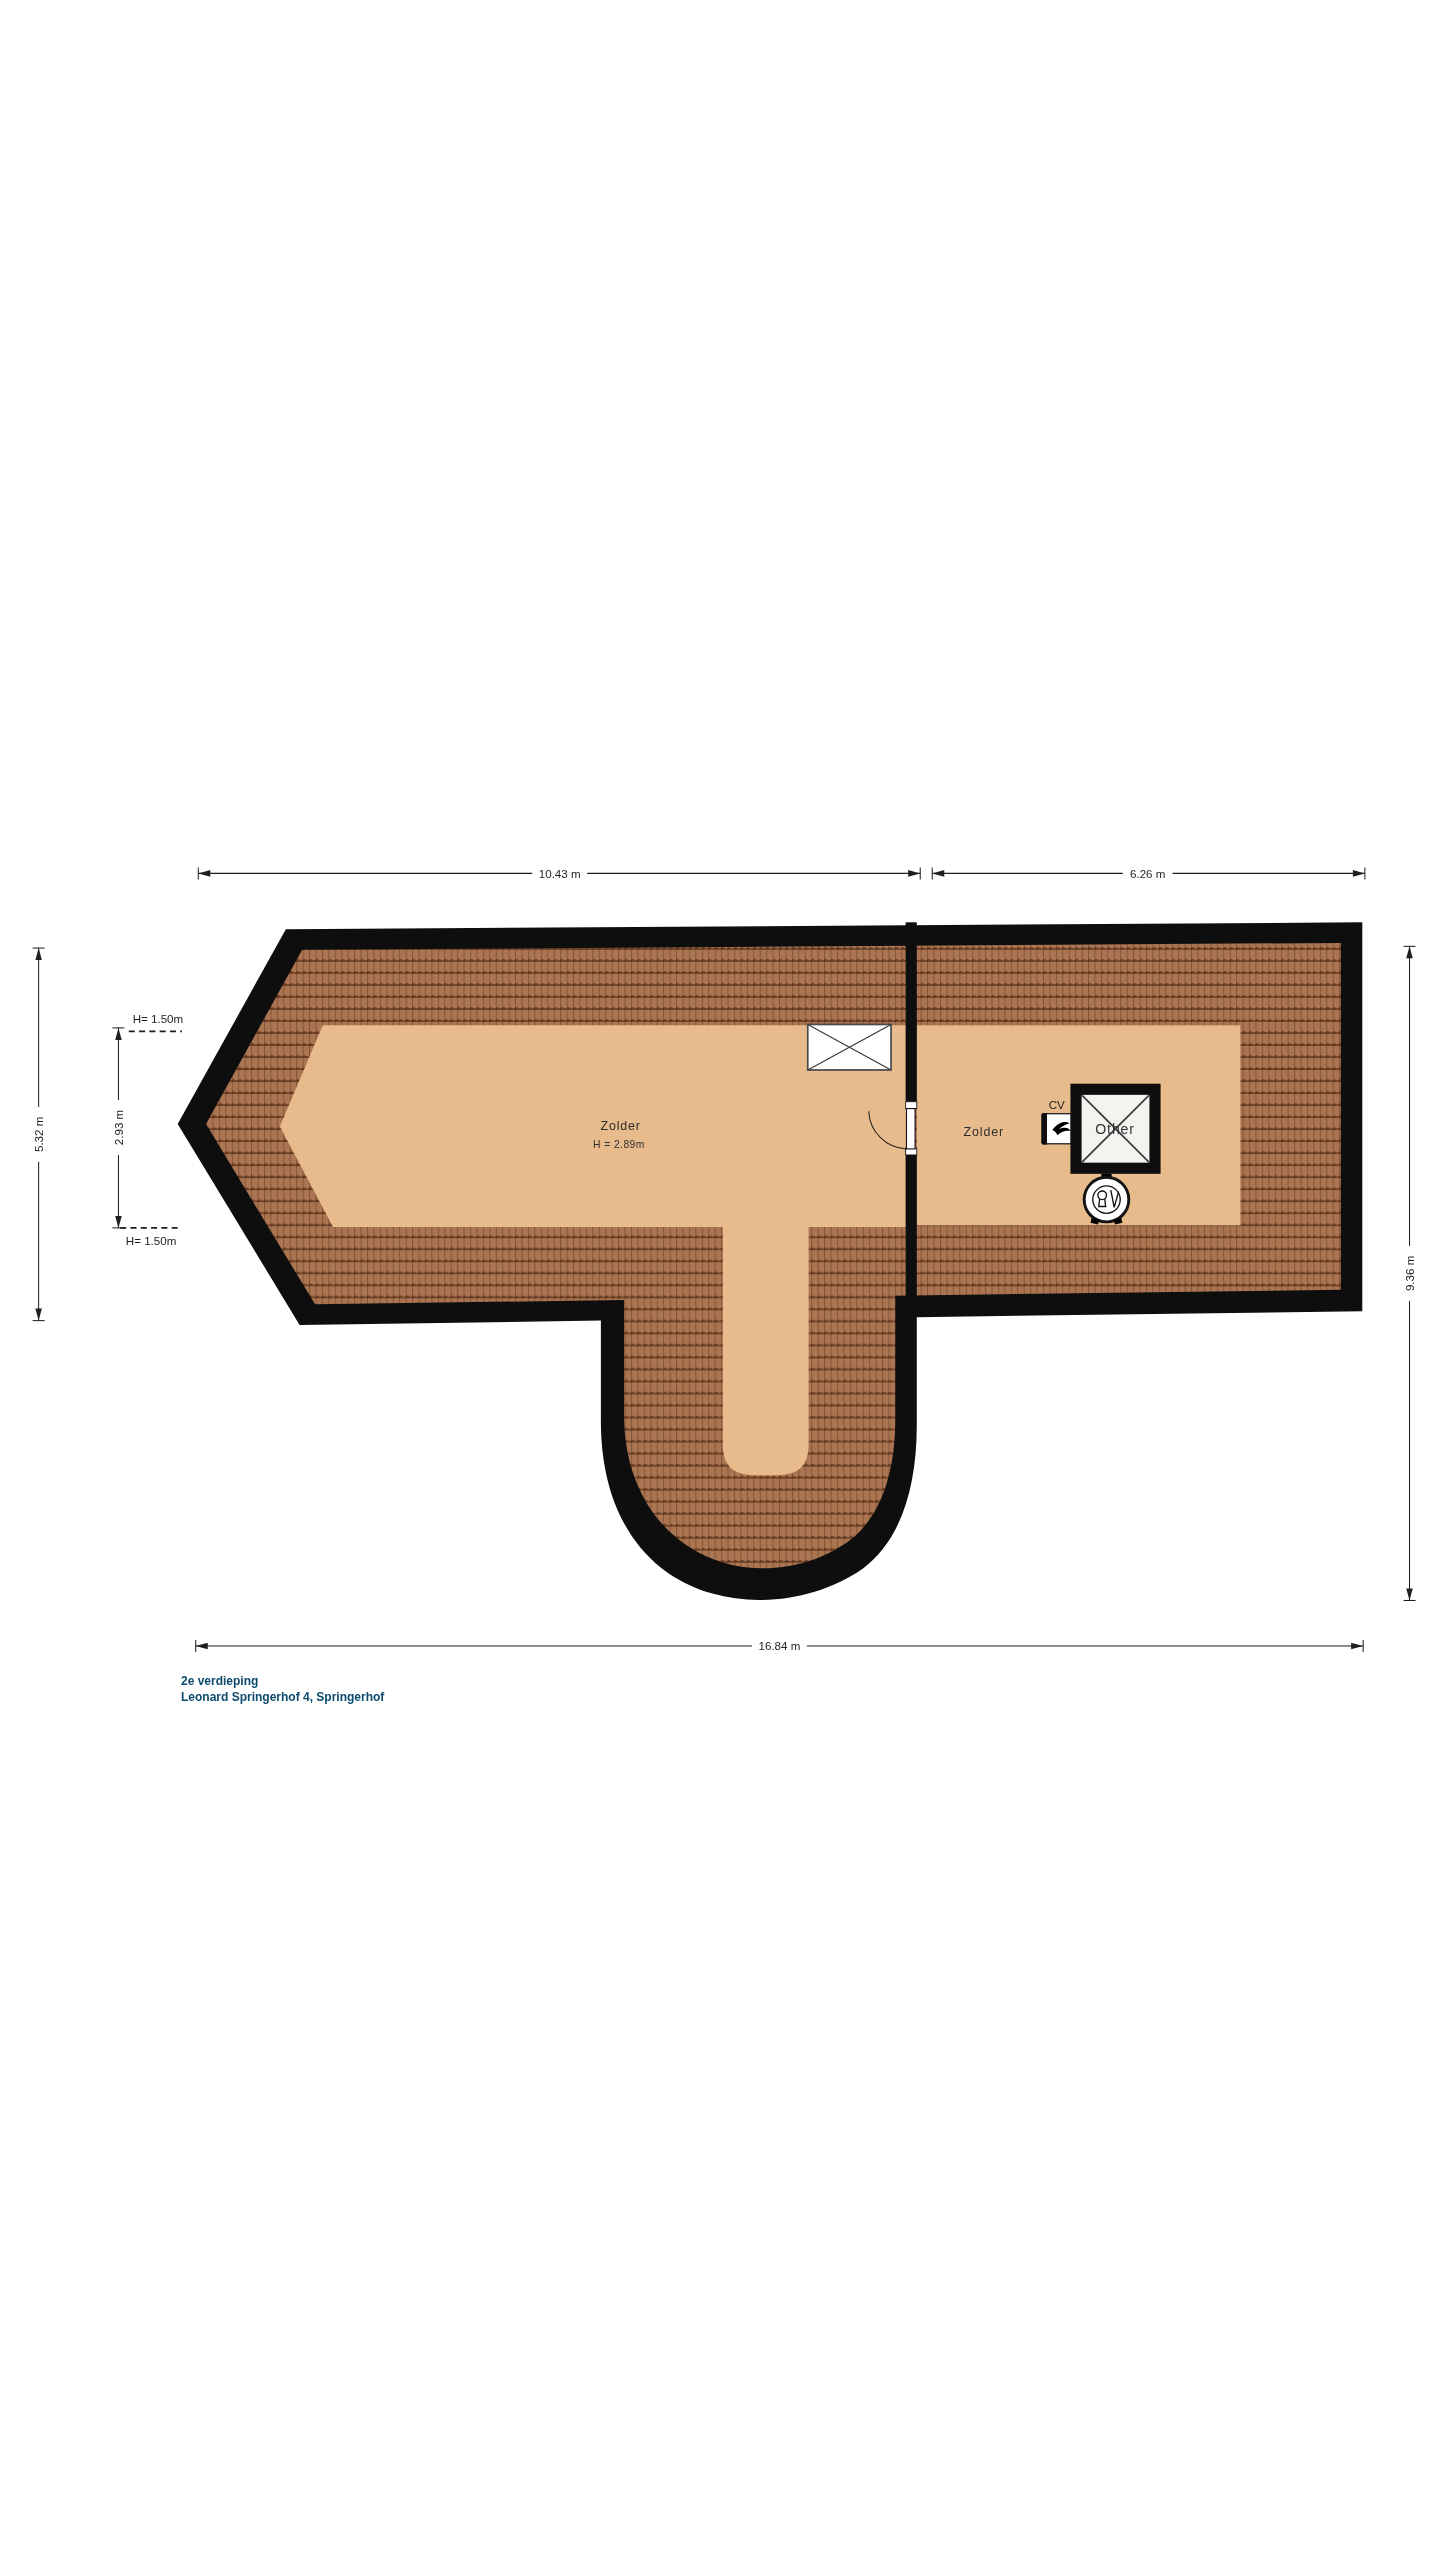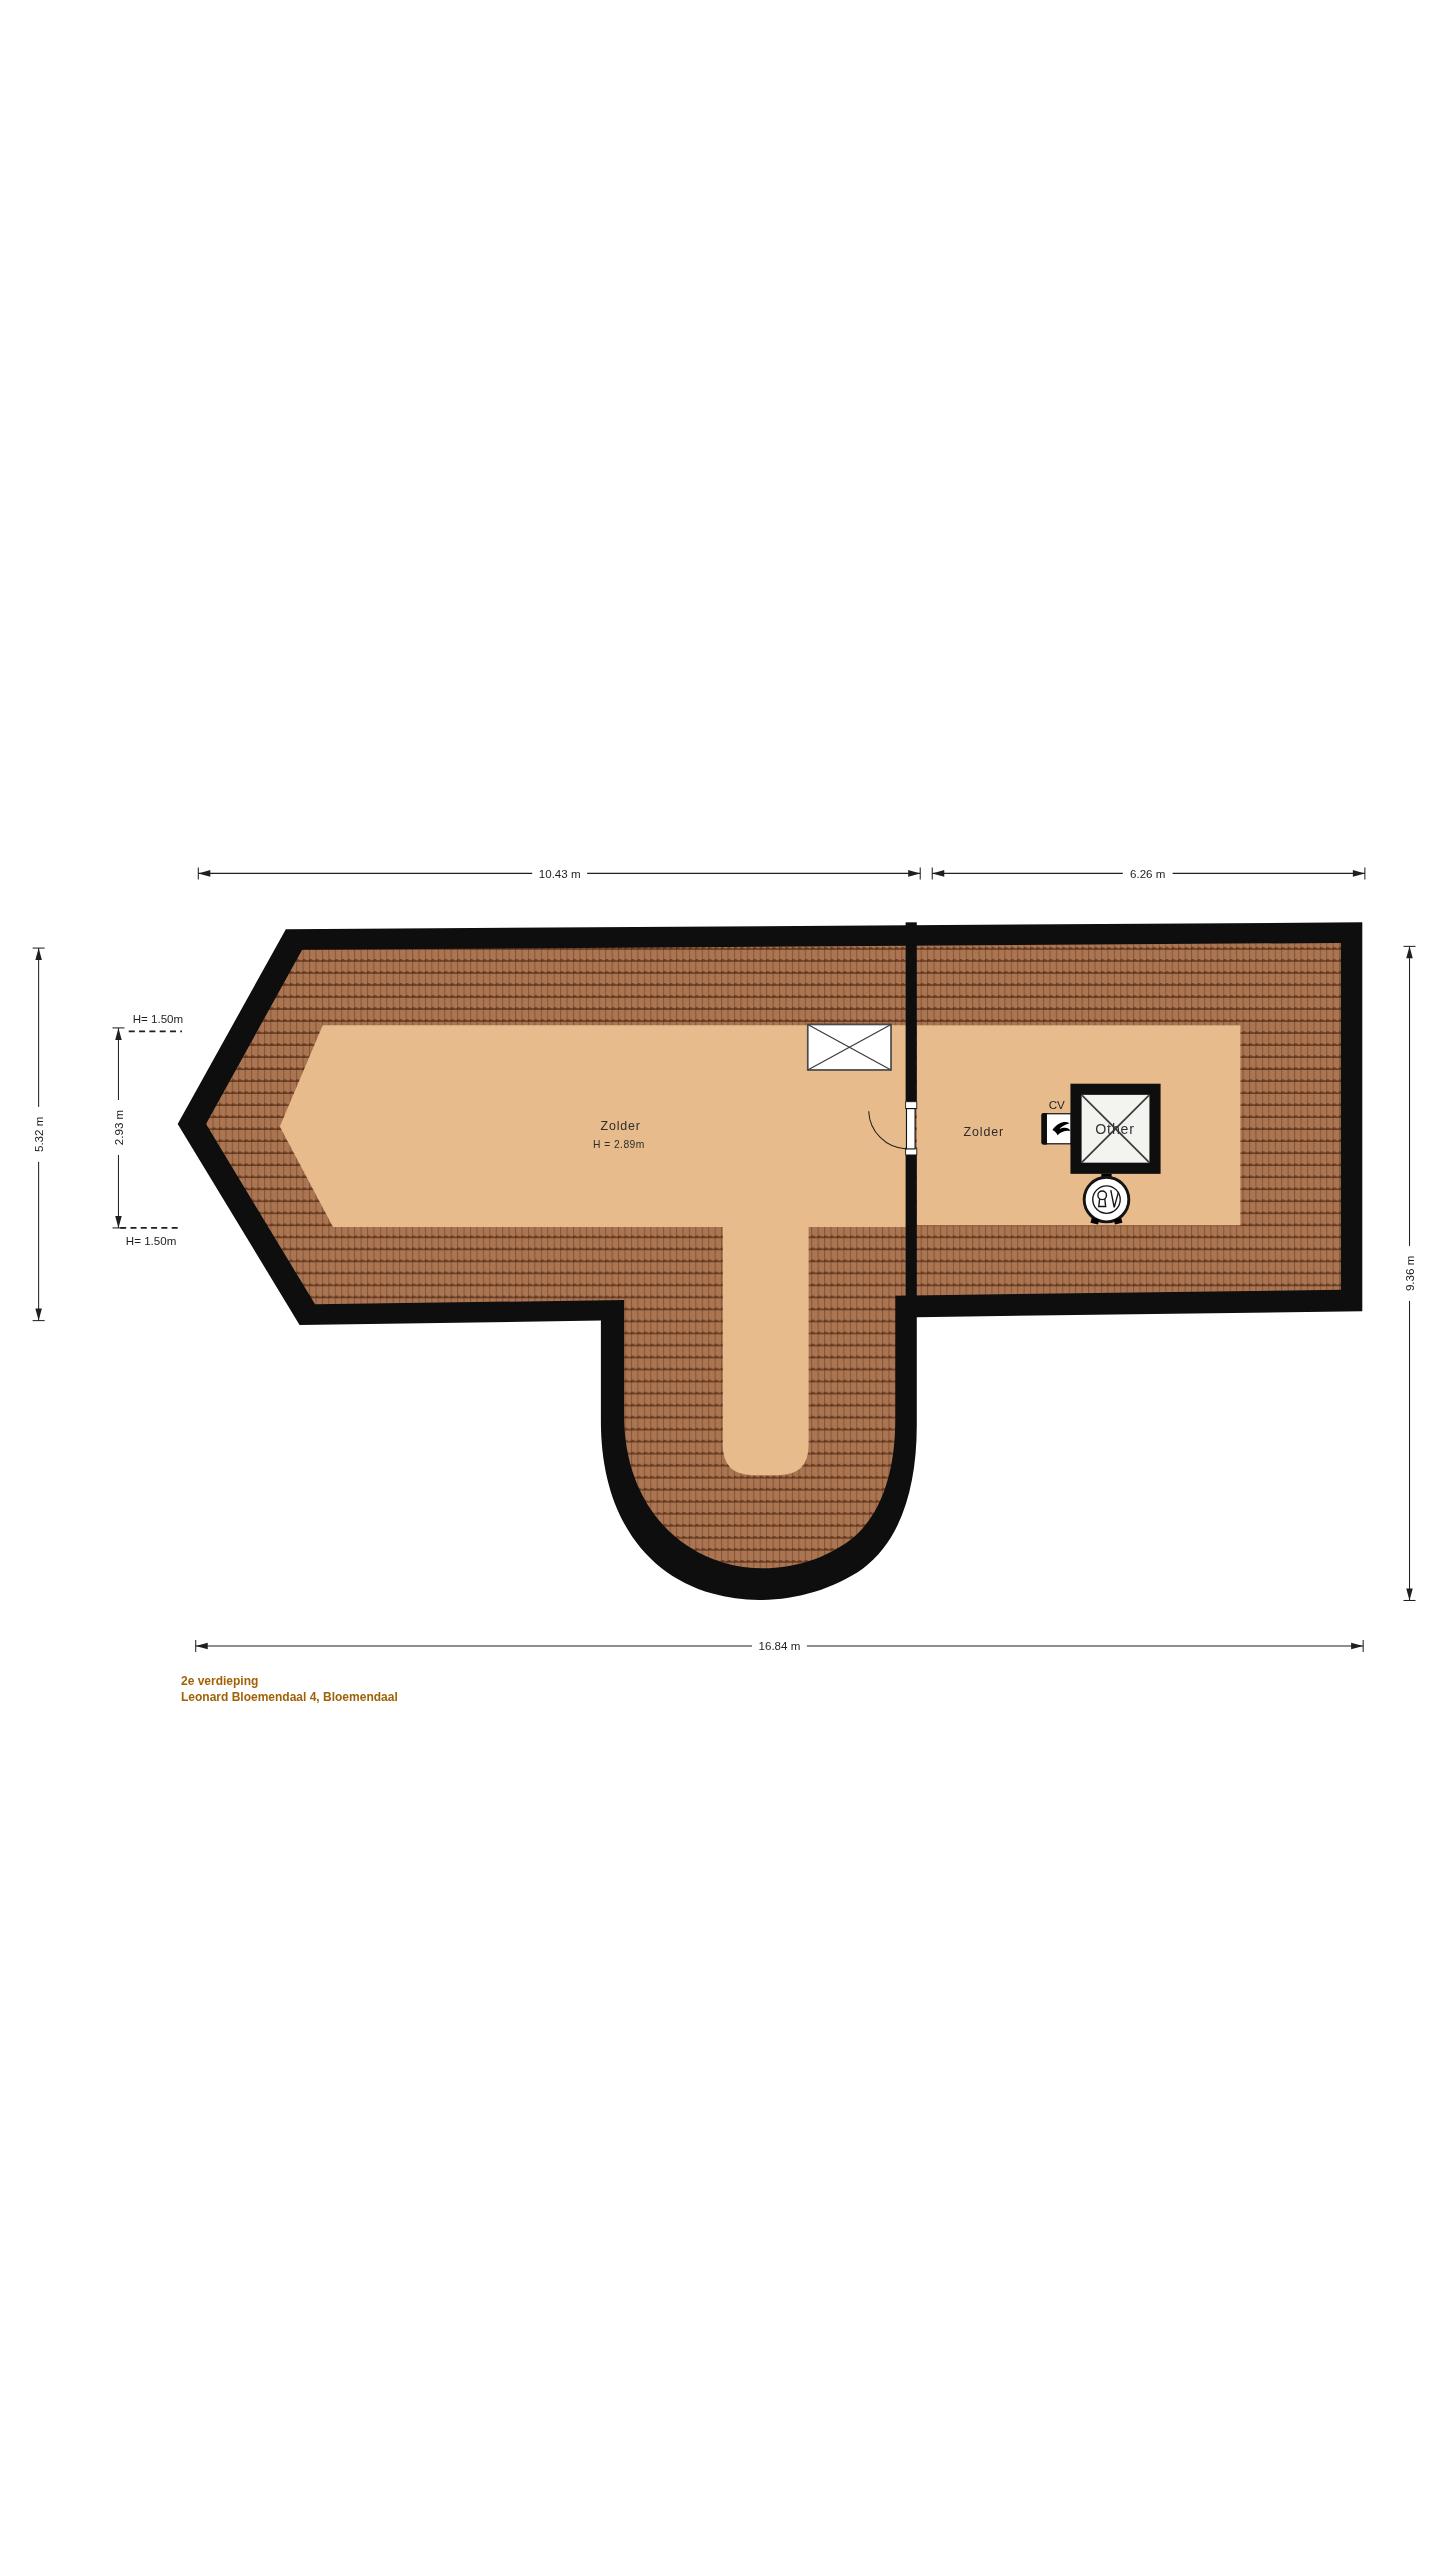--- a/index.html
+++ b/index.html
@@ -7,21 +7,21 @@
         font-family:"Liberation Sans", sans-serif;}
   svg{position:absolute;left:0;top:0;}
   .dl{stroke:#1f1f1f;stroke-width:1.2;fill:none;}
   .dash{stroke:#1f1f1f;stroke-width:2;stroke-dasharray:7 5;fill:none;}
   .ah{fill:#1f1f1f;stroke:none;}
   .dt{font-family:"Liberation Sans",sans-serif;font-size:13.5px;fill:#1f1f1f;text-anchor:middle;}
   .room{font-family:"Liberation Sans",sans-serif;font-size:14.5px;fill:#2d2d2d;text-anchor:middle;letter-spacing:1px;}
   .roomsub{font-family:"Liberation Sans",sans-serif;font-size:12px;fill:#2d2d2d;text-anchor:middle;letter-spacing:0.5px;}
   .small{font-family:"Liberation Sans",sans-serif;font-size:13.5px;fill:#1f1f1f;text-anchor:middle;}
   .footer{position:absolute;left:181px;top:1673px;font-size:12px;line-height:16.3px;
-          font-weight:bold;color:#a16207;}
+          font-weight:bold;color:#0c4a6e;}
 </style>
 </head>
 <body>
 
 <div class="page">
 
 <svg width="1449" height="2576" viewBox="0 0 1688 3000">
 
   <defs>
     <pattern id="tiles" width="7.5" height="14" patternUnits="userSpaceOnUse">
@@ -177,17 +177,17 @@
   </g>
   <g>
     <line class="dash" x1="140" y1="1430" x2="211" y2="1430"></line>
     <text class="small" x="176" y="1450">H= 1.50m</text>
   </g>
 
 </svg>
 
 <div class="footer">
   <div>2e verdieping</div>
-  <div>Leonard Bloemendaal 4, Bloemendaal</div>
+  <div>Leonard Springerhof 4, Springerhof</div>
 </div>
 
 </div>
 
 
 </body></html>

